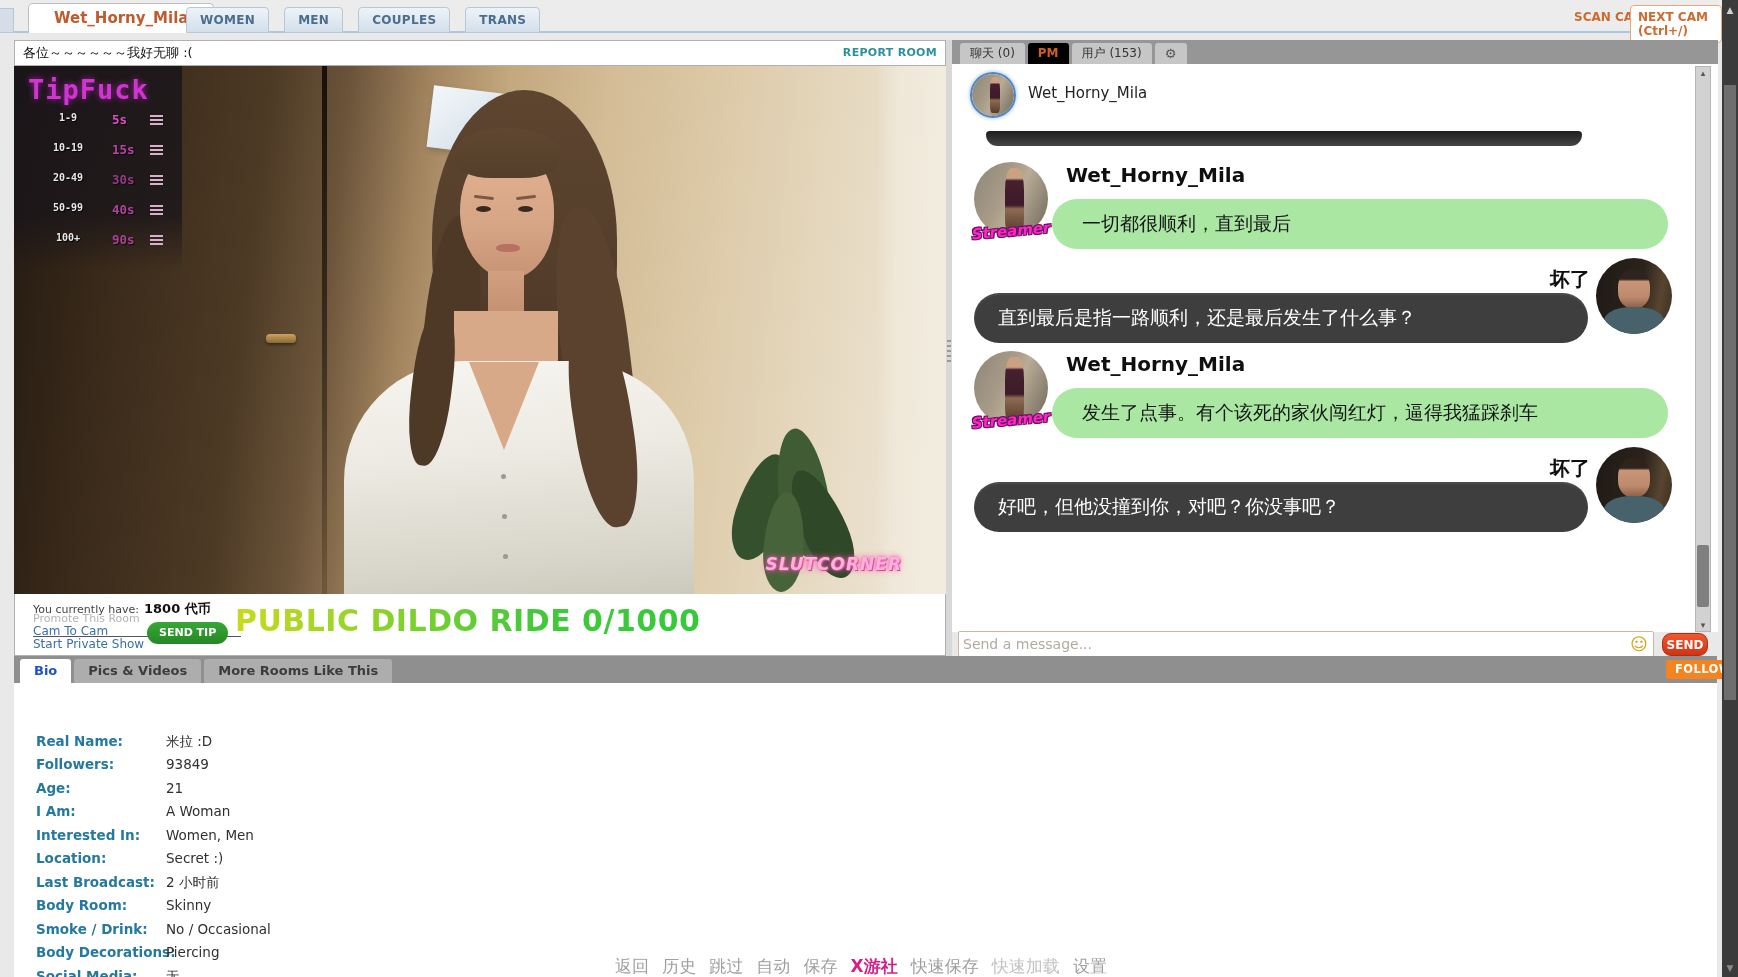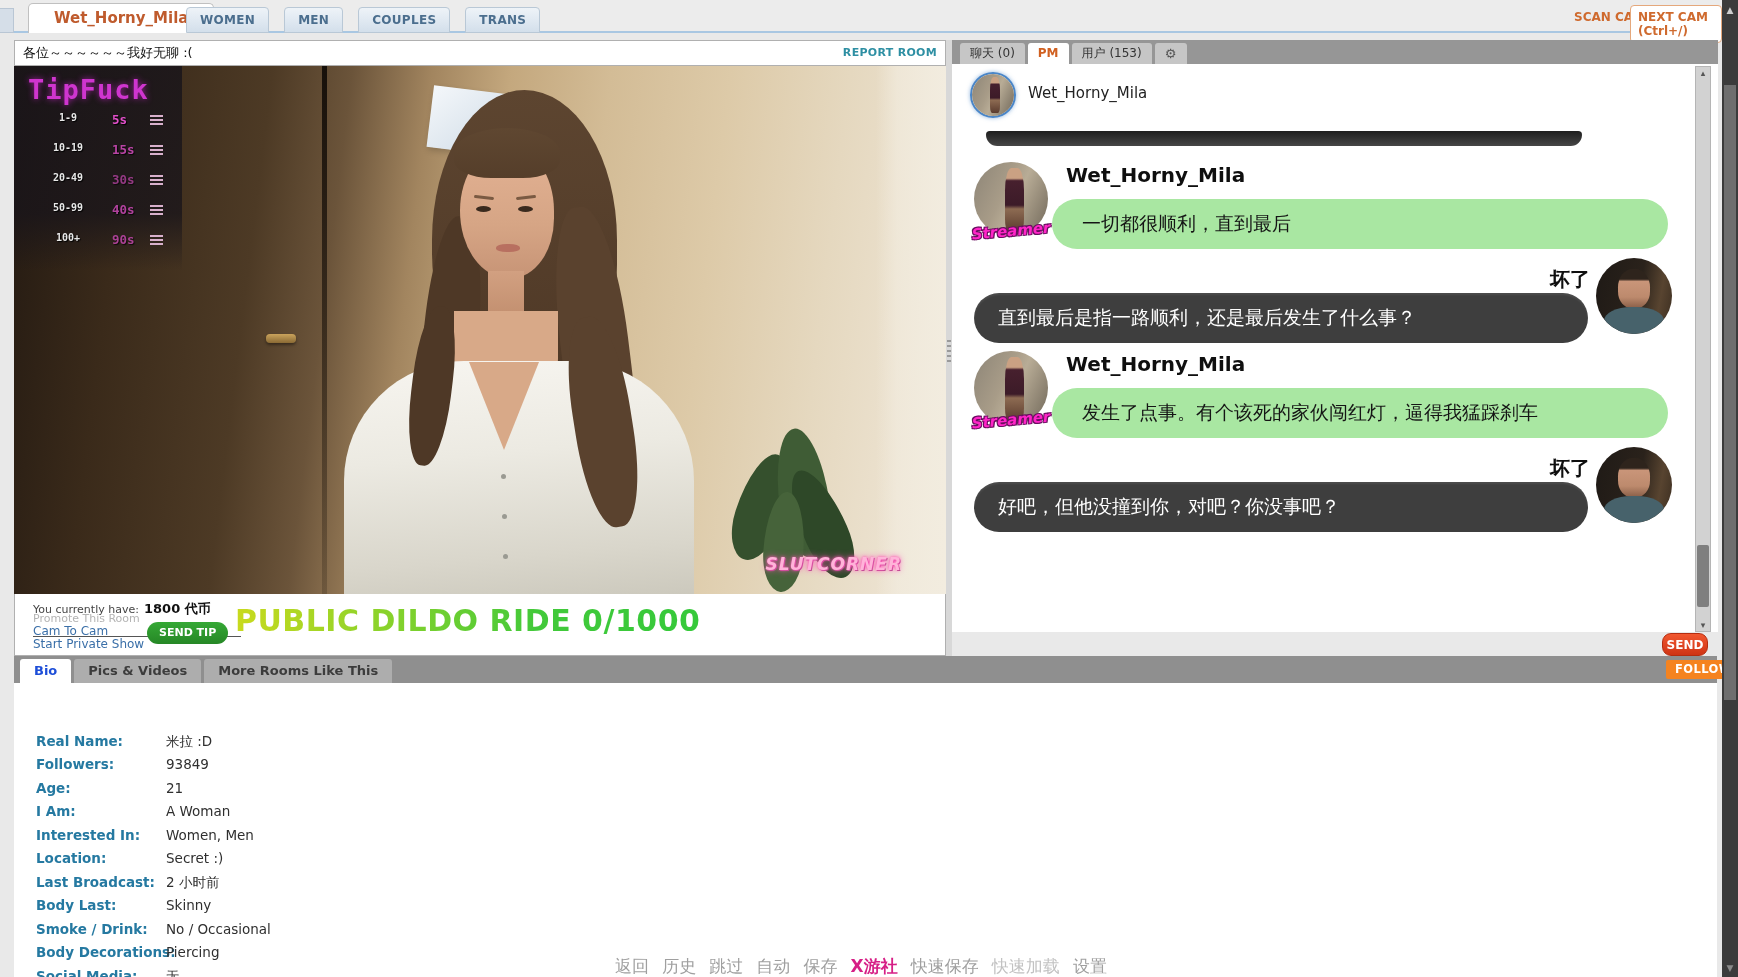--- a/index.html
+++ b/index.html
@@ -72,21 +72,21 @@
   .qm-dim { color:#c2c2c2; }
 
   
   .panel-divider { position:absolute; left:946px; top:40px; width:6px; height:616px; background:#d8d8d8; cursor:col-resize; }
   .grip { position:absolute; left:1px; top:300px; width:4px; height:22px; background:repeating-linear-gradient(#9a9a9a 0 2px,transparent 2px 5px); }
 
   
   .chat-tabbar { position:absolute; left:952px; top:40px; width:766px; height:24px; background:#969696; }
   .chat-tabs { position:absolute; left:8px; top:3px; display:flex; gap:3px; }
   .chat-tab { height:21px; line-height:21px; padding:0 10px; background:#c6c6c6; color:#333; font-size:12px; border-radius:3px 3px 0 0; cursor:pointer; }
-  .chat-tab.active { background:#ffffff; color:#d06020; font-weight:bold; }
+  .chat-tab.active { background:#000000; color:#d06020; font-weight:bold; }
   .chat-tab.gear { width:32px; text-align:center; color:#555; font-size:13px; }
   .chat-body { position:absolute; left:952px; top:64px; width:766px; height:568px; background:#fff; }
 
   .av { position:absolute; border-radius:50%; overflow:hidden; }
   .av-inner { position:absolute; inset:0; }
   .av-streamer .av-inner { background:linear-gradient(115deg,#8d8577 0%,#a89c88 40%,#b8ac96 55%,#6f6658 100%); }
   .av-streamer .fig { position:absolute; left:42%; top:8%; width:25%; height:86%; background:linear-gradient(#caa183 0%,#caa183 16%,#47202e 20%,#3c1b28 58%,#8d6b52 64%,#5a3b2e 100%); border-radius:35% 35% 20% 20%; }
   .av-user .av-inner { background:linear-gradient(100deg,#1f1a16 0%,#2a221b 55%,#584430 80%,#3a2d20 100%); }
   .av-user .uface { position:absolute; left:29%; top:14%; width:42%; height:52%; background:linear-gradient(#2e241c 0%,#2e241c 26%,#c99579 32%,#bd8a6d 72%,#8a5f48 100%); border-radius:46% 46% 42% 42%; }
   .av-user .ushirt { position:absolute; left:10%; top:64%; width:80%; height:40%; background:#47626b; border-radius:45% 45% 0 0; }
@@ -267,20 +267,24 @@
       <div class="ushirt"></div>
   </div>
   <div class="bubble dark" style="left:974px;top:482px;width:614px;">好吧，但他没撞到你，对吧？你没事吧？</div>
 
   <div class="chat-scrollbar">
     <div class="cs-arrow" style="top:1px;">▴</div>
     <div class="cs-thumb"></div>
     <div class="cs-arrow" style="bottom:1px;">▾</div>
   </div>
 
+  <div class="chat-input-wrap">
+    <input class="chat-input-field" placeholder="Send a message..." style="">
+    <span class="smiley">☺</span>
+  </div>
   <div class="send-btn">SEND</div>
 
   <div class="bio-tabbar">
     <div class="bio-tabs">
       <div class="bio-tab active">Bio</div>
       <div class="bio-tab">Pics &amp; Videos</div>
       <div class="bio-tab">More Rooms Like This</div>
     </div>
     <div class="follow-btn">FOLLOW</div>
   </div>
@@ -293,21 +297,21 @@
   <div class="bio-label" style="top:780px;">Age:</div>
   <div class="bio-value" style="top:780px;">21</div>
   <div class="bio-label" style="top:803px;">I Am:</div>
   <div class="bio-value" style="top:803px;">A Woman</div>
   <div class="bio-label" style="top:827px;">Interested In:</div>
   <div class="bio-value" style="top:827px;">Women, Men</div>
   <div class="bio-label" style="top:850px;">Location:</div>
   <div class="bio-value" style="top:850px;">Secret :)</div>
   <div class="bio-label" style="top:874px;">Last Broadcast:</div>
   <div class="bio-value" style="top:874px;">2 小时前</div>
-  <div class="bio-label" style="top:897px;">Body Last:</div>
+  <div class="bio-label" style="top:897px;">Body Room:</div>
   <div class="bio-value" style="top:897px;">Skinny</div>
   <div class="bio-label" style="top:921px;">Smoke / Drink:</div>
   <div class="bio-value" style="top:921px;">No / Occasional</div>
   <div class="bio-label" style="top:944px;">Body Decorations:</div>
   <div class="bio-value" style="top:944px;">Piercing</div>
   <div class="bio-label" style="top:968px;">Social Media:</div>
   <div class="bio-value" style="top:968px;">无</div>
 
   <div class="quick-menu">
     <span class="qm">返回</span>

